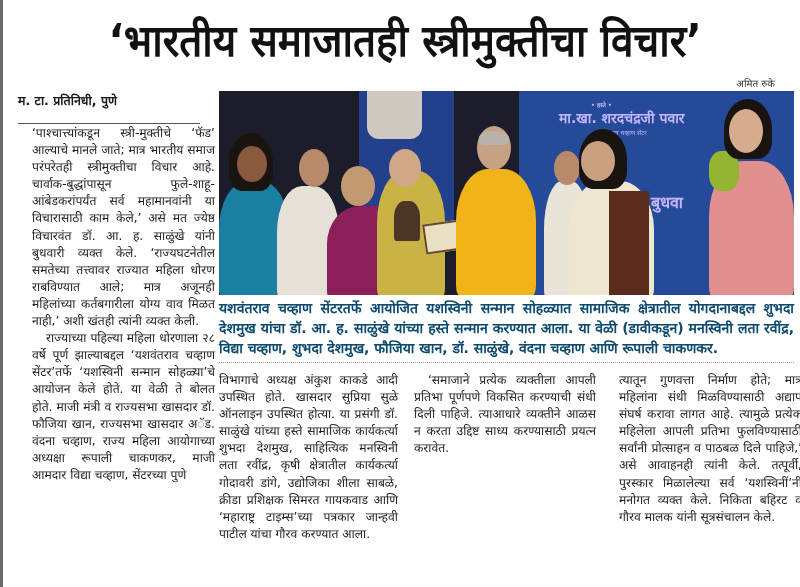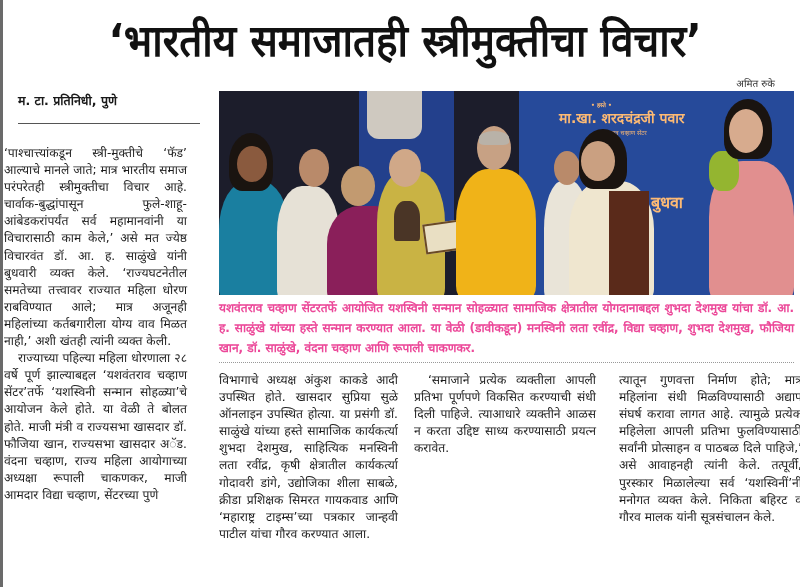--- a/index.html
+++ b/index.html
@@ -15,38 +15,38 @@
   .byline-photo { position: absolute; right: 25px; top: 76px; font-size: 10px; color: #333; }
 
   .dateline {
     position: absolute; left: 18px; top: 92px; width: 182px;
     font-size: 12.5px; font-weight: bold; padding-bottom: 14px; border-bottom: 1.5px solid #555;
   }
 
   .col { position: absolute; font-size: 12.2px; line-height: 17.1px; color: #1c1c1c; text-align: justify; }
   .col p { text-indent: 14px; }
   .col p.noindent { text-indent: 0; }
-  .col1 { left: 4px; top: 125px; width: 183px; margin-top: 20px; }
+  .col1 { left: 32px; top: 125px; width: 183px; }
   .col2 { left: 219px; top: 372px; width: 179px; }
   .col3 { left: 414px; top: 372px; width: 182px; }
   .col4 { left: 619px; top: 372px; width: 183px; }
 
   .photo {
     position: absolute; left: 219px; top: 91px; width: 575px; height: 204px; overflow: hidden;
     background: #1c1d2b;
   }
   .photo .panel-blue { position: absolute; background: #23408c; }
   .photo .person { position: absolute; border-radius: 40% 40% 10% 10%; }
   .photo .head { position: absolute; border-radius: 50%; background: #b98a6a; }
   .photo .hair { position: absolute; border-radius: 50% 50% 30% 30%; background: #1a1410; }
-  .photo .banner-text { position: absolute; color: #fdba74; font-weight: bold; white-space: nowrap; }
+  .photo .banner-text { position: absolute; color: #c4b5fd; font-weight: bold; white-space: nowrap; }
 
   .caption {
     position: absolute; left: 219px; top: 298px; width: 575px;
-    font-size: 12px; line-height: 20px; font-weight: bold; color: #ec4899; text-align: justify;
+    font-size: 14px; line-height: 20px; font-weight: bold; color: #0c4a6e; text-align: justify;
   }
   .dotted { position: absolute; left: 219px; top: 362px; width: 575px; border-top: 1px dotted #999; }
 </style>
 </head>
 <body>
 
 <div class="left-rule"></div>
 
 <h1 class="headline">‘भारतीय समाजातही स्त्रीमुक्तीचा विचार’</h1>
 <div class="byline-photo">अमित रुके</div>

